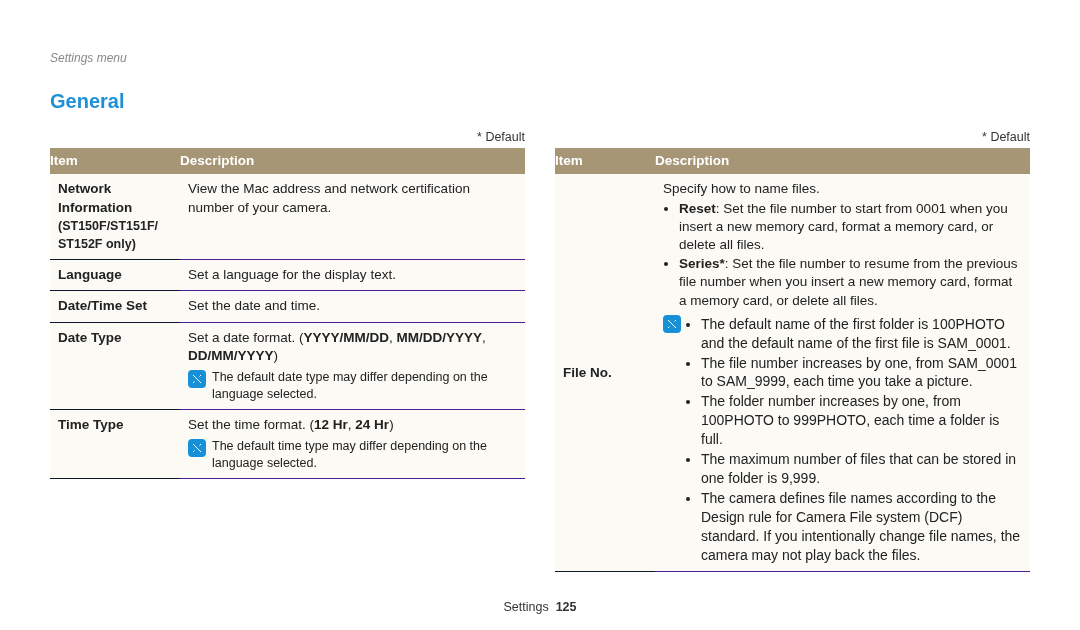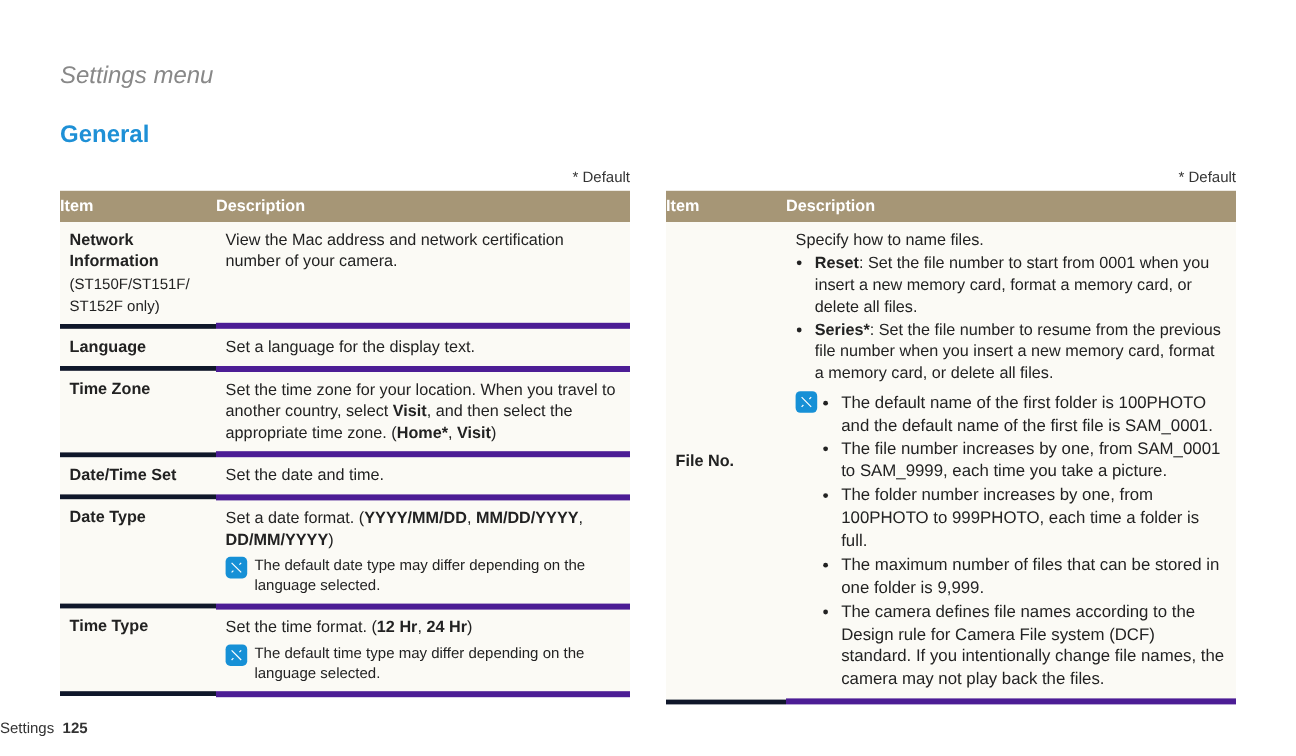--- a/index.html
+++ b/index.html
@@ -7,64 +7,64 @@
     width: 1080px;
     height: 630px;
     font-family: "Segoe UI", Arial, sans-serif;
     font-size: 13.5px;
     color: #222;
     padding: 50px 50px 0 50px;
     line-height: 1.35;
     position: relative;
     background: #fff;
   }
-  .breadcrumb { color: #888; font-size: 20px; font-style: italic; margin-bottom: 22px; }
+  .breadcrumb { color: #888; font-size: 12px; font-style: italic; margin-bottom: 22px; }
   .section-head { color: #1e90d6; font-size: 20px; font-weight: 700; margin-bottom: 14px; }
   .columns { display: flex; gap: 30px; }
   .col { flex: 1 1 0; }
   .default-note { text-align: right; font-size: 12.5px; margin-bottom: 2px; color: #333; }
   table { width: 100%; border-collapse: collapse; }
   .thead-row td {
     background: #a69676;
     color: #fff;
     font-weight: 600;
     padding: 4px 0;
     font-size: 13.5px;
   }
   .cell-item {
     width: 130px;
     padding: 6px 8px;
     vertical-align: top;
-    border-bottom: 4px solid #0f172a;
+    border-bottom: 1px solid #0f172a;
     background: #fbfaf5;
     font-weight: 700;
   }
-  .cell-item .sub { font-weight: 400; font-size: 12.5px; }
+  .cell-item .sub { font-weight: 700; font-size: 12.5px; }
   .cell-desc {
     padding: 6px 8px;
     vertical-align: top;
-    border-bottom: 5px solid #4c1d95;
+    border-bottom: 1px solid #4c1d95;
     background: #fbfaf5;
   }
   .cell-desc b { font-weight: 700; }
   ul.bul { list-style: disc; margin-left: 16px; }
   ul.bul > li { margin: 1px 0; }
   .note-block { display: flex; gap: 6px; margin-top: 4px; align-items: flex-start; }
   .note-block ul.bul { margin-left: 14px; font-size: 14px; }
   .note-text { font-size: 12.5px; }
   .icon {
     width: 18px; height: 18px; flex: 0 0 18px;
     border-radius: 4px; background: #1690d6;
     display: inline-flex; align-items: center; justify-content: center;
     margin-top: 1px;
   }
   .icon svg { width: 12px; height: 12px; stroke: #fff; fill: none; stroke-width: 2; }
   .footer {
     position: absolute; bottom: 14px; left: 0; width: 1080px;
-    font-size: 12.5px; color: #333;
+    text-align: center; font-size: 12.5px; color: #333;
   }
   .footer b { font-weight: 700; }
 </style>
 </head>
 <body>
 
 <div class="breadcrumb">Settings menu</div>
 <div class="section-head">General</div>
 
 <div class="columns">
@@ -80,26 +80,20 @@
       <tr>
         <td class="cell-item">
           <span>Network Information</span><br>
           <span class="sub">(ST150F/ST151F/ ST152F only)</span>
         </td>
         <td class="cell-desc">View the Mac address and network certification number of your camera.</td>
       </tr>
       <tr>
         <td class="cell-item">Language</td>
         <td class="cell-desc">Set a language for the display text.</td>
-      </tr>
-      <tr>
-        <td class="cell-item">Time Zone</td>
-        <td class="cell-desc">
-          <span>Set the time zone for your location. When you travel to another country, select </span><b>Visit</b><span>, and then select the appropriate time zone. (</span><b>Home*</b><span>, </span><b>Visit</b><span>)</span>
-        </td>
       </tr>
       <tr>
         <td class="cell-item">Date/Time Set</td>
         <td class="cell-desc">Set the date and time.</td>
       </tr>
       <tr>
         <td class="cell-item">Date Type</td>
         <td class="cell-desc">
           <span>Set a date format. (</span><b>YYYY/MM/DD</b><span>, </span><b>MM/DD/YYYY</b><span>, </span><b>DD/MM/YYYY</b><span>)</span>
           <div class="note-block">

